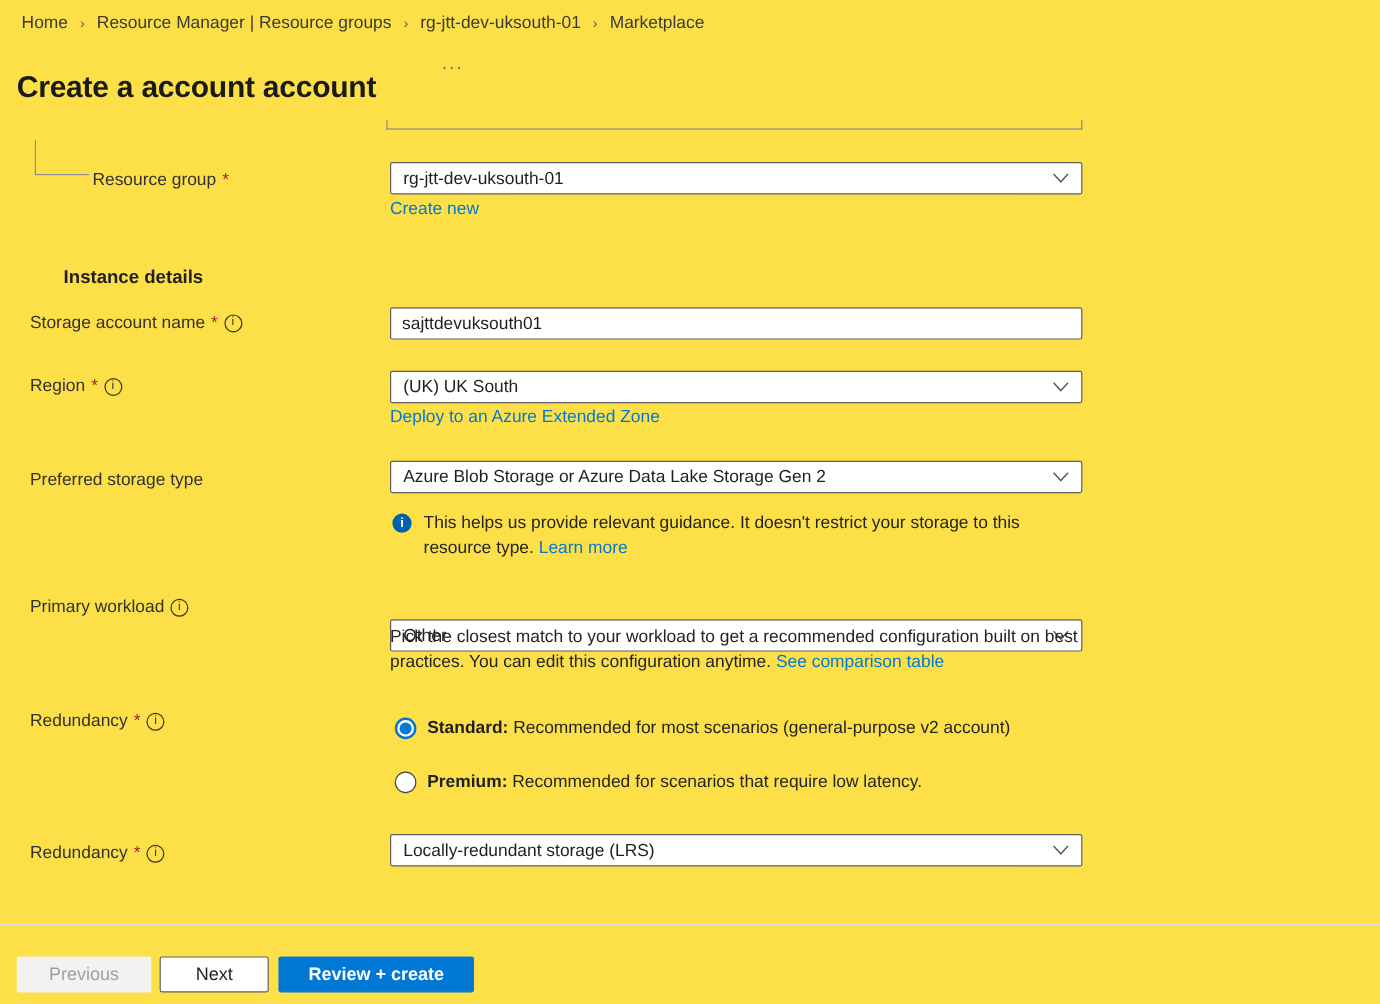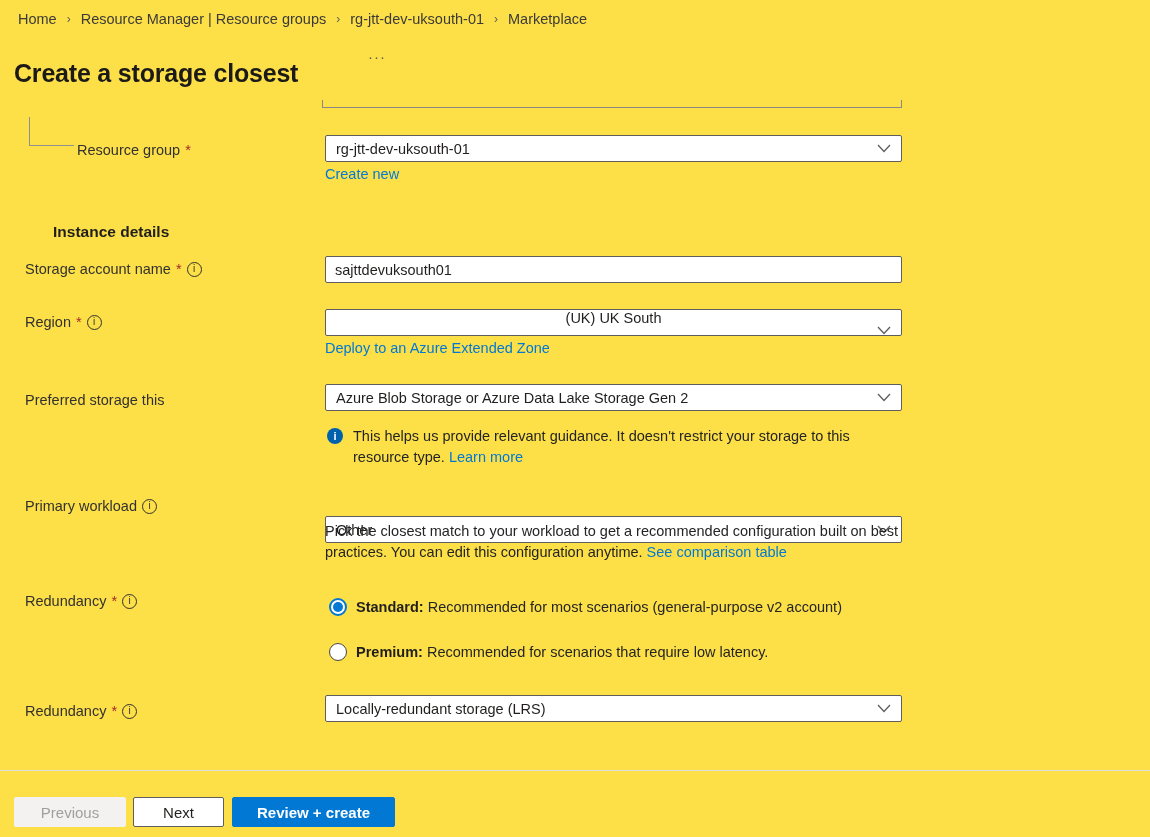--- a/index.html
+++ b/index.html
@@ -78,21 +78,21 @@
   <nav class="breadcrumb">
     <span class="crumb">Home</span>
     <span class="crumb-sep">›</span>
     <span class="crumb">Resource Manager | Resource groups</span>
     <span class="crumb-sep">›</span>
     <span class="crumb">rg-jtt-dev-uksouth-01</span>
     <span class="crumb-sep">›</span>
     <span class="crumb">Marketplace</span>
   </nav>
 
-  <h1 class="page-title">Create a storage closest</h1>
+  <h1 class="page-title">Create a account account</h1>
   <span class="title-more">···</span>
 
   <div class="cutoff-field"></div>
 
   <div class="rg-connector"></div>
   <div class="field-label" style="left:77px;top:142px;">
     <span>Resource group</span>
     <span class="req">*</span>
   </div>
   <div class="dd" style="top:135px;">
@@ -112,32 +112,32 @@
     <span class="req">*</span>
     <span class="info-icon"></span>
   </div>
   <input class="text-input" style="top: 256px;" type="text" value="sajttdevuksouth01">
 
   <div class="field-label" style="left:25px;top:314px;">
     <span>Region</span>
     <span class="req">*</span>
     <span class="info-icon"></span>
   </div>
-  <div class="dd" style="top:309px;flex-direction:column;">
+  <div class="dd" style="top:309px;">
     <span class="dd-value">(UK) UK South</span>
     <span class="dd-chevron">
       <svg width="14" height="9" viewBox="0 0 14 9">
           <path d="M1 1 L7 7.5 L13 1" stroke="#605e5c" stroke-width="1.3" fill="none"></path>
         </svg>
     </span>
   </div>
   <a class="link abs-link" style="left:325px;top:340px;">Deploy to an Azure Extended Zone</a>
 
   <div class="field-label" style="left:25px;top:392px;">
-    <span>Preferred storage this</span>
+    <span>Preferred storage type</span>
   </div>
   <div class="dd" style="top:384px;">
     <span class="dd-value">Azure Blob Storage or Azure Data Lake Storage Gen 2</span>
     <span class="dd-chevron">
       <svg width="14" height="9" viewBox="0 0 14 9">
           <path d="M1 1 L7 7.5 L13 1" stroke="#605e5c" stroke-width="1.3" fill="none"></path>
         </svg>
     </span>
   </div>
   <div class="info-note">

